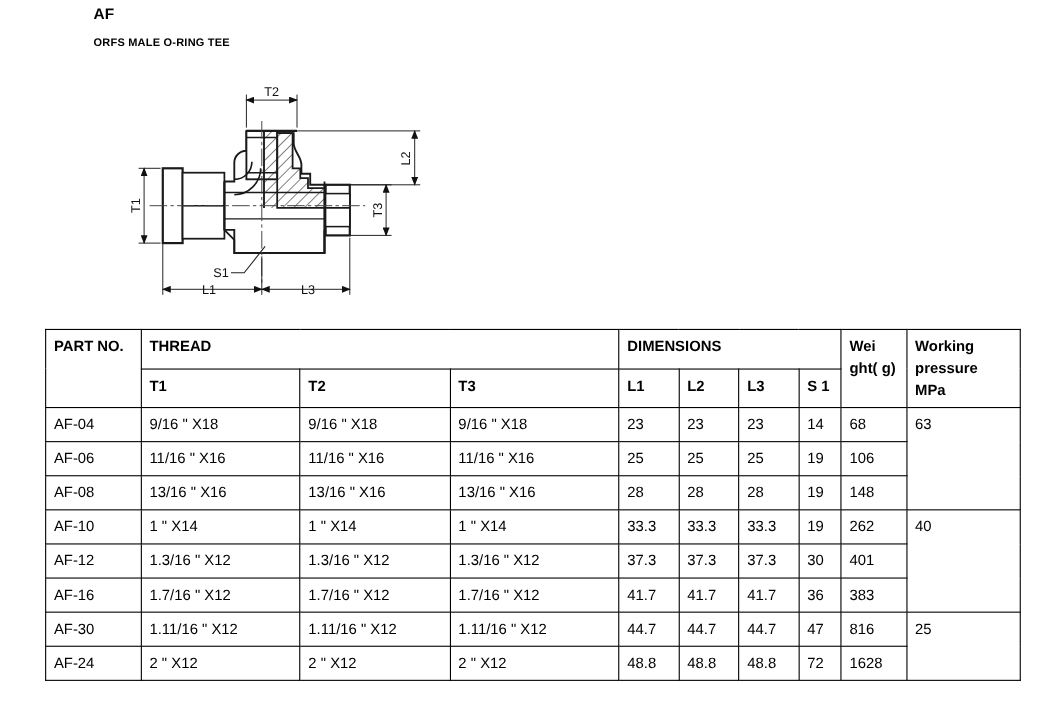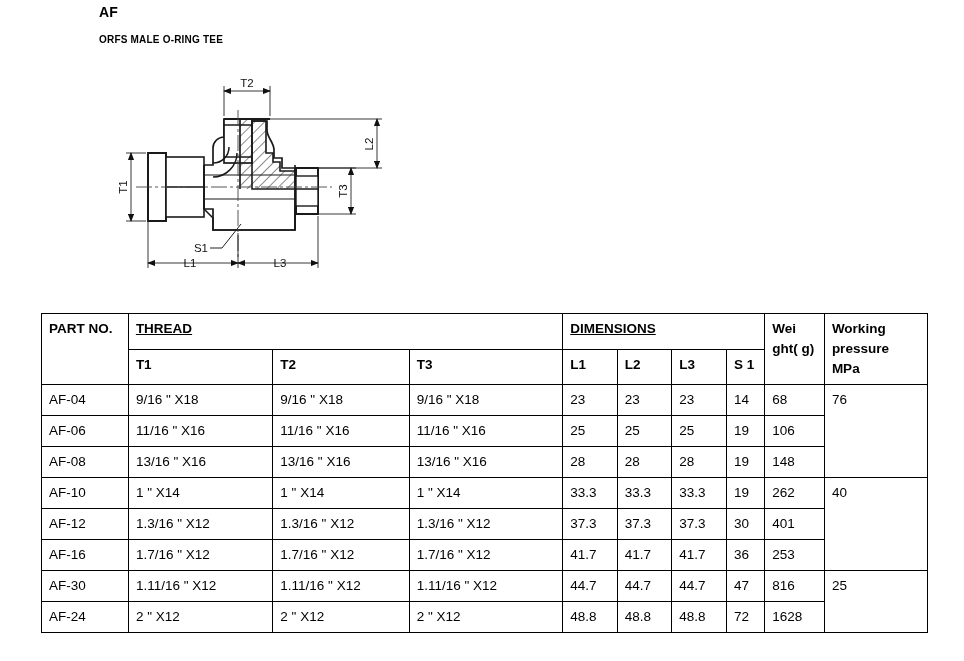--- a/index.html
+++ b/index.html
@@ -7,55 +7,55 @@
     margin: 0; padding: 0;
     width: 964px; height: 661px;
     background: #ffffff;
     font-family: "Liberation Sans", sans-serif;
     color: #000000;
     overflow: hidden;
   }
   #page { position: relative; width: 964px; height: 661px; background: #fff; }
 
   
-  .title-block { position: absolute; left: 99px; top: 4px; }
+  .title-block { position: absolute; left: 85px; top: 4px; }
   .title-main {
     font-size: 14px; font-weight: bold; letter-spacing: .2px;
     line-height: 17px; margin: 0 0 10px 0;
   }
   .title-sub {
     font-size: 10px; font-weight: bold; letter-spacing: .2px;
     line-height: 17px; margin: 0;
   }
 
   
   .drawing { position: absolute; left: 110px; top: 58px; width: 310px; height: 232px; }
   .drawing svg { display: block; }
 
   
   .spec-table {
-    position: absolute; left: 41px; top: 313px;
+    position: absolute; left: 41px; top: 299px;
     width: 887px;
     border-collapse: collapse;
     table-layout: fixed;
     font-size: 13.5px;
   }
   .spec-table th, .spec-table td {
     border: 1px solid #000;
     padding: 5px 7px;
     text-align: left;
     vertical-align: top;
     line-height: 20px;
     font-weight: normal;
     white-space: normal;
     word-break: break-word;
   }
   .spec-table th { font-weight: bold; }
   .spec-table td { height: 30px; }
-  .grp-head { font-weight: bold; text-decoration: underline; }
+  .grp-head { font-weight: bold; }
   .partno { font-weight: bold; line-height: 21px; }
   .hdr-cell { font-weight: bold; }
   .wp-cell { vertical-align: top; }
 
   col.c-part { width: 86px; }
   col.c-t1   { width: 143px; }
   col.c-t2   { width: 135px; }
   col.c-t3   { width: 152px; }
   col.c-l1   { width: 54px; }
   col.c-l2   { width: 54px; }
@@ -216,21 +216,21 @@
         <tr>
           <td class="partno">AF-04</td>
           <td>9/16 " X18</td>
           <td>9/16 " X18</td>
           <td>9/16 " X18</td>
           <td>23</td>
           <td>23</td>
           <td>23</td>
           <td>14</td>
           <td>68</td>
-          <td class="wp-cell" rowspan="3">76</td>
+          <td class="wp-cell" rowspan="3">63</td>
         </tr>
         <tr>
           <td class="partno">AF-06</td>
           <td>11/16 " X16</td>
           <td>11/16 " X16</td>
           <td>11/16 " X16</td>
           <td>25</td>
           <td>25</td>
           <td>25</td>
           <td>19</td>
@@ -272,21 +272,21 @@
         </tr>
         <tr>
           <td class="partno">AF-16</td>
           <td>1.7/16 " X12</td>
           <td>1.7/16 " X12</td>
           <td>1.7/16 " X12</td>
           <td>41.7</td>
           <td>41.7</td>
           <td>41.7</td>
           <td>36</td>
-          <td>253</td>
+          <td>383</td>
         </tr>
         <tr>
           <td class="partno">AF-30</td>
           <td>1.11/16 " X12</td>
           <td>1.11/16 " X12</td>
           <td>1.11/16 " X12</td>
           <td>44.7</td>
           <td>44.7</td>
           <td>44.7</td>
           <td>47</td>

